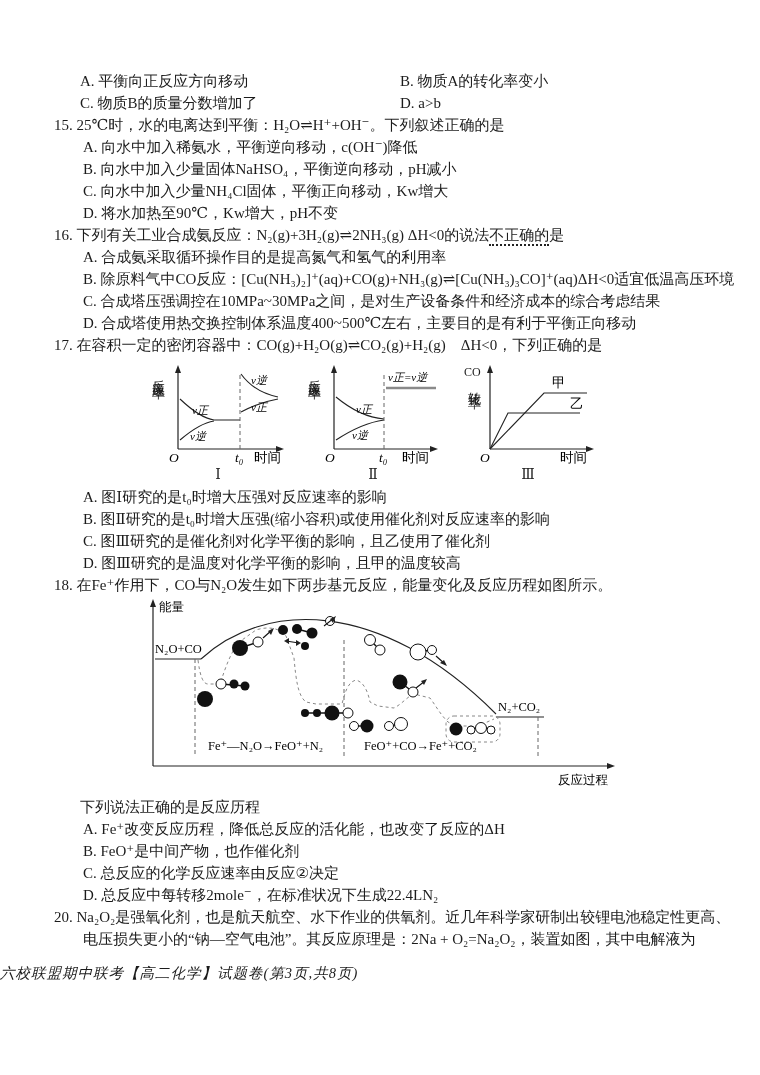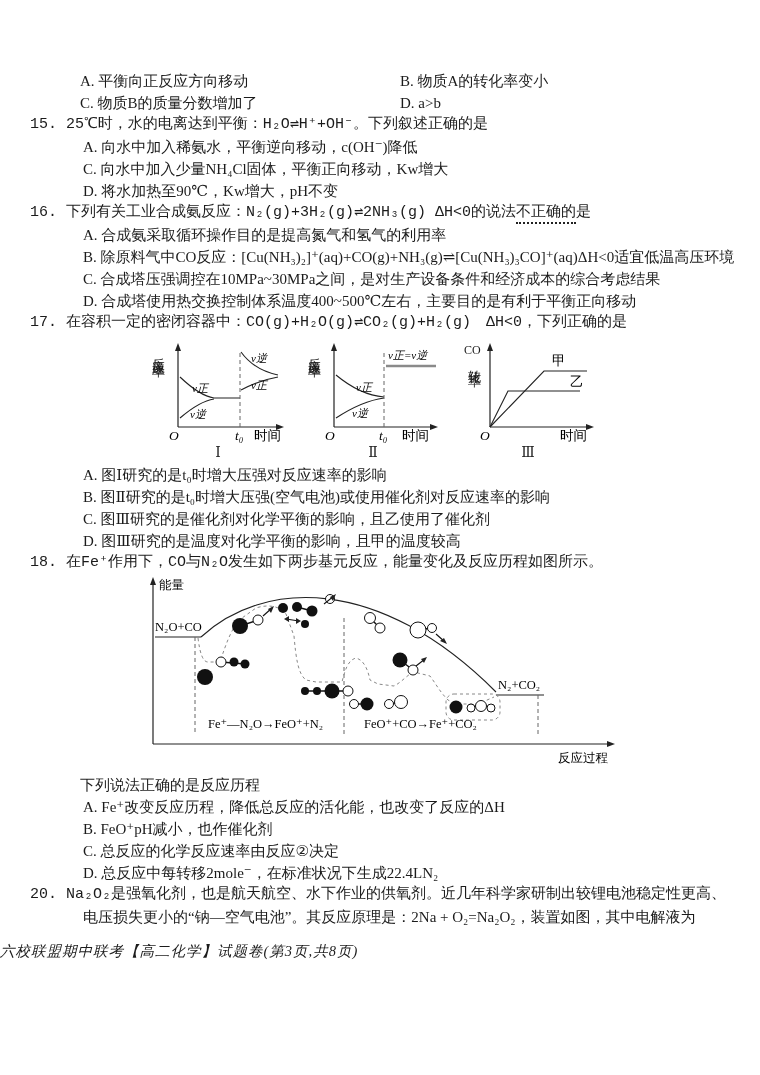--- a/index.html
+++ b/index.html
@@ -3,21 +3,21 @@
 <meta charset="utf-8">
 <style>
   html,body { margin:0; padding:0; background:#ffffff; }
   .page {
     position:relative; width:760px; height:1075px; background:#fff;
     font-family:"Liberation Serif","DejaVu Serif","DejaVu Sans",serif;
     font-size:15px; color:#1b1b1b; overflow:hidden;
   }
   .content { padding-top:70px; }
   .line { line-height:22px; white-space:nowrap; }
-  .stem { margin-left:30px;font-family:Liberation Mono, monospace; }
+  .stem { margin-left:54px; }
   .optline { margin-left:83px; }
   .row2 { display:flex; margin-left:80px; }
   .row2 .c1 { width:320px; }
   .emph-dots { border-bottom:2px dotted #222; padding-bottom:1px; }
   .graphs-row { display:flex; gap:16px; margin:5px 0 3px 148px; }
   .gcell { position:relative; }
   .ylab { position:absolute; left:3px; top:8px; writing-mode:vertical-rl; text-orientation:upright; font-size:13px; letter-spacing:2px; line-height:14px; }
   .ylab-top { position:absolute; left:6px; top:4px; font-size:12px; }
   .ylab-low { position:absolute; left:7px; top:20px; writing-mode:vertical-rl; text-orientation:upright; font-size:13px; letter-spacing:2px; }
   .gcap { text-align:center; font-size:14px; margin-top:-3px; }
@@ -50,20 +50,21 @@
       <div class="c1">A. 平衡向正反应方向移动</div>
       <div>B. 物质A的转化率变小</div>
     </div>
     <div class="row2 line">
       <div class="c1">C. 物质B的质量分数增加了</div>
       <div>D. a&gt;b</div>
     </div>
 
     <div class="line stem">15. 25℃时，水的电离达到平衡：H₂O⇌H⁺+OH⁻。下列叙述正确的是</div>
     <div class="line optline">A. 向水中加入稀氨水，平衡逆向移动，c(OH⁻)降低</div>
+    <div class="line optline">B. 向水中加入少量固体NaHSO₄，平衡逆向移动，pH减小</div>
     <div class="line optline">C. 向水中加入少量NH₄Cl固体，平衡正向移动，Kw增大</div>
     <div class="line optline">D. 将水加热至90℃，Kw增大，pH不变</div>
 
     <div class="line stem">
       <span>16. 下列有关工业合成氨反应：N₂(g)+3H₂(g)⇌2NH₃(g) ΔH&lt;0的说法</span><span class="emph-dots">不正确的</span><span>是</span>
     </div>
     <div class="line optline">A. 合成氨采取循环操作目的是提高氮气和氢气的利用率</div>
     <div class="line optline">B. 除原料气中CO反应：[Cu(NH₃)₂]⁺(aq)+CO(g)+NH₃(g)⇌[Cu(NH₃)₃CO]⁺(aq)ΔH&lt;0适宜低温高压环境</div>
     <div class="line optline">C. 合成塔压强调控在10MPa~30MPa之间，是对生产设备条件和经济成本的综合考虑结果</div>
     <div class="line optline">D. 合成塔使用热交换控制体系温度400~500℃左右，主要目的是有利于平衡正向移动</div>
@@ -129,21 +130,21 @@
           <text class="slab" x="94" y="26">甲</text>
           <text class="slab" x="112" y="47">乙</text>
           <text class="slab" font-style="italic" x="22" y="101">O</text>
           <text class="slab" x="102" y="101">时间</text>
         </svg>
         <div class="gcap">Ⅲ</div>
       </div>
     </div>
 
     <div class="line optline">A. 图Ⅰ研究的是t₀时增大压强对反应速率的影响</div>
-    <div class="line optline">B. 图Ⅱ研究的是t₀时增大压强(空气电池)或使用催化剂对反应速率的影响</div>
+    <div class="line optline">B. 图Ⅱ研究的是t₀时增大压强(缩小容积)或使用催化剂对反应速率的影响</div>
     <div class="line optline">C. 图Ⅲ研究的是催化剂对化学平衡的影响，且乙使用了催化剂</div>
     <div class="line optline">D. 图Ⅲ研究的是温度对化学平衡的影响，且甲的温度较高</div>
 
     <div class="line stem">18. 在Fe⁺作用下，CO与N₂O发生如下两步基元反应，能量变化及反应历程如图所示。</div>
 
     <div class="diagram-wrap">
       <svg width="580" height="196">
 
         <line class="ax" x1="95" y1="170" x2="95" y2="8"></line>
           <polygon class="ah" points="95,3 92,11 98,11"></polygon>
@@ -218,21 +219,21 @@
             <polygon class="ah" points="243,47 238,44 238,50"></polygon>
         </g>
 
         <text class="dlab" x="150" y="154">Fe⁺—N₂O→FeO⁺+N₂</text>
         <text class="dlab" x="306" y="154">FeO⁺+CO→Fe⁺+CO₂</text>
       </svg>
     </div>
 
     <div class="line lead">下列说法正确的是反应历程</div>
     <div class="line optline">A. Fe⁺改变反应历程，降低总反应的活化能，也改变了反应的ΔH</div>
-    <div class="line optline">B. FeO⁺pH减小，也作催化剂</div>
+    <div class="line optline">B. FeO⁺是中间产物，也作催化剂</div>
     <div class="line optline">C. 总反应的化学反应速率由反应②决定</div>
     <div class="line optline">D. 总反应中每转移2mole⁻，在标准状况下生成22.4LN₂</div>
 
     <div class="line stem">20. Na₂O₂是强氧化剂，也是航天航空、水下作业的供氧剂。近几年科学家研制出较锂电池稳定性更高、</div>
     <div class="line optline">电压损失更小的“钠—空气电池”。其反应原理是：2Na + O₂=Na₂O₂，装置如图，其中电解液为</div>
 
     <div class="footer">六校联盟期中联考【高二化学】试题卷(第3页,共8页)</div>
 
   </div>
 </div>

